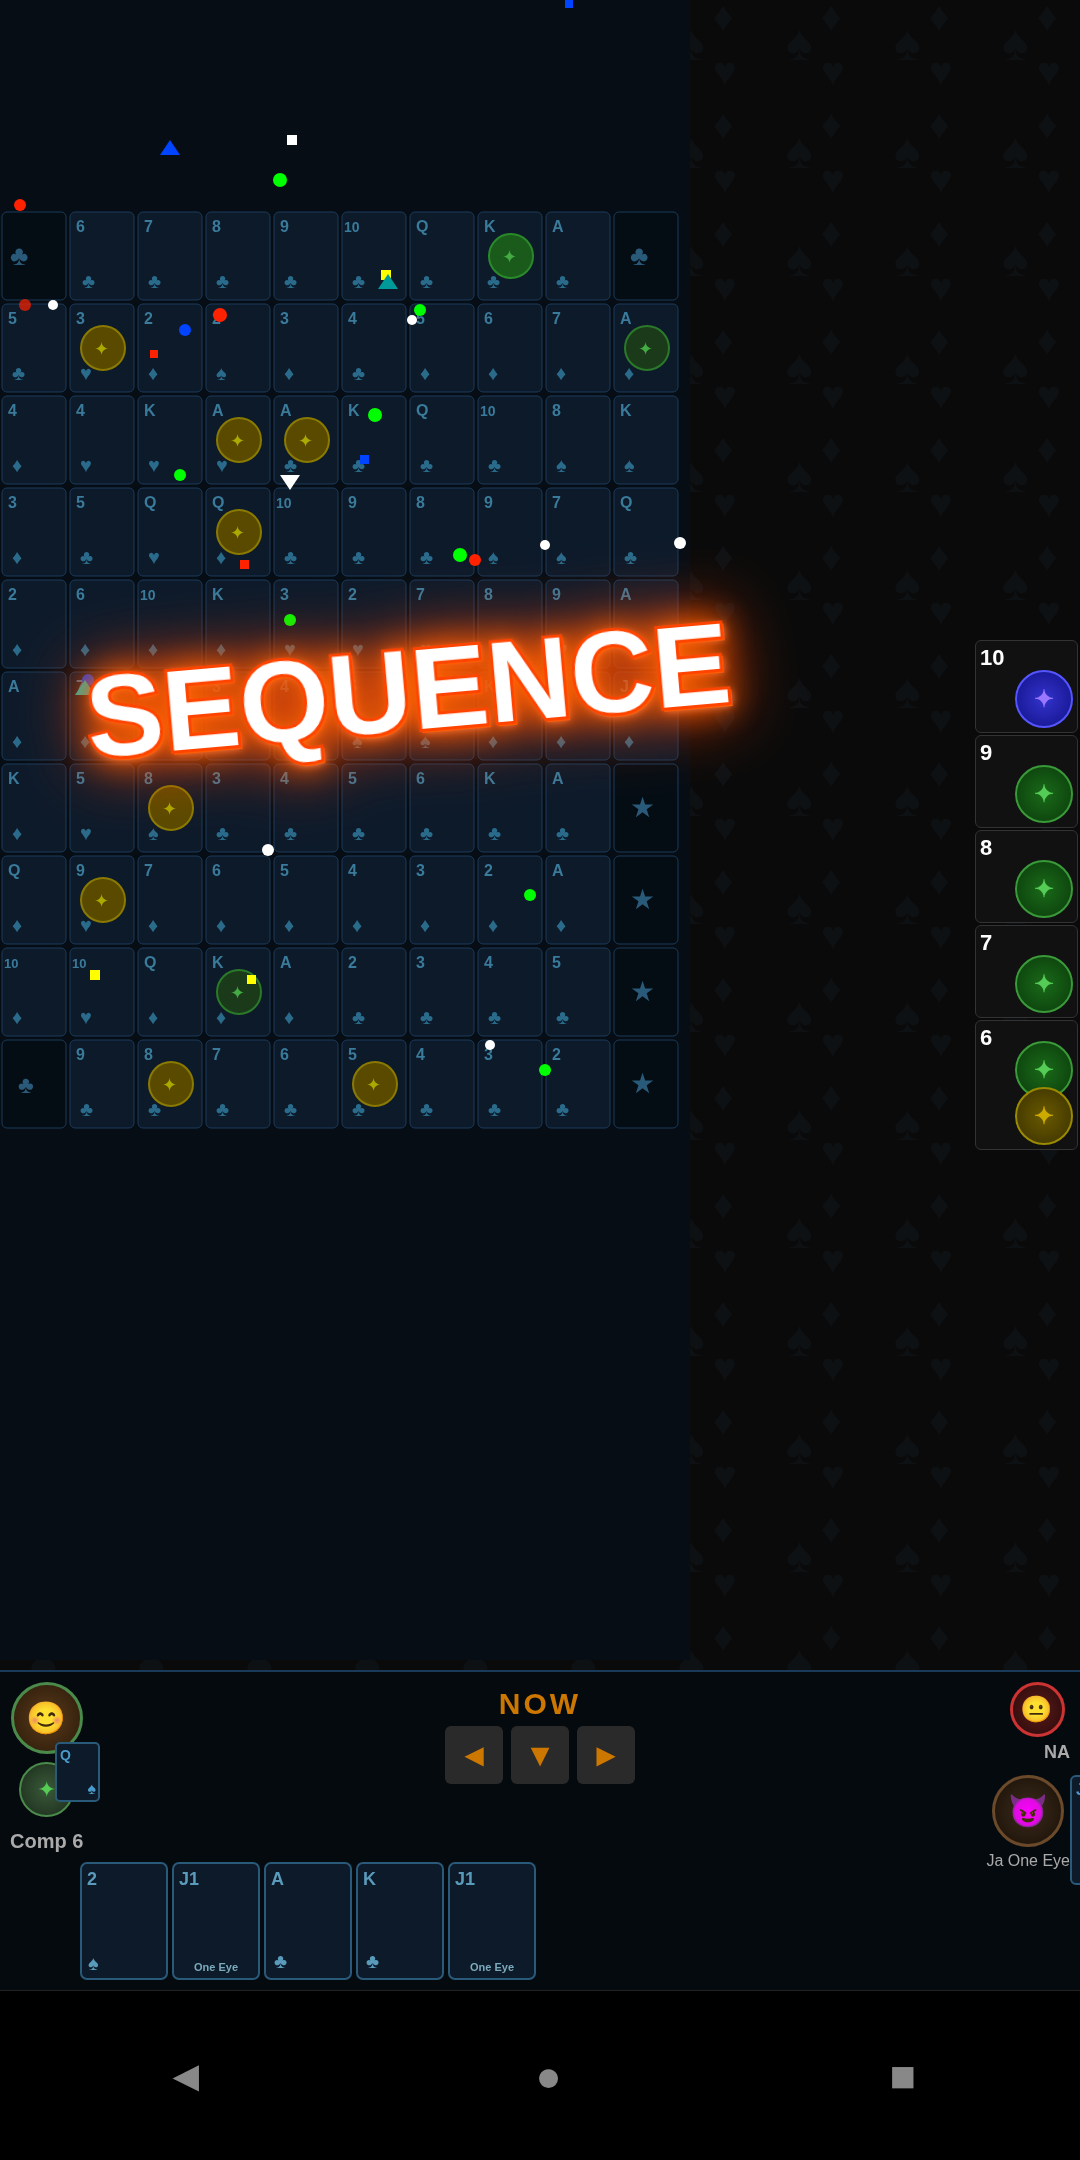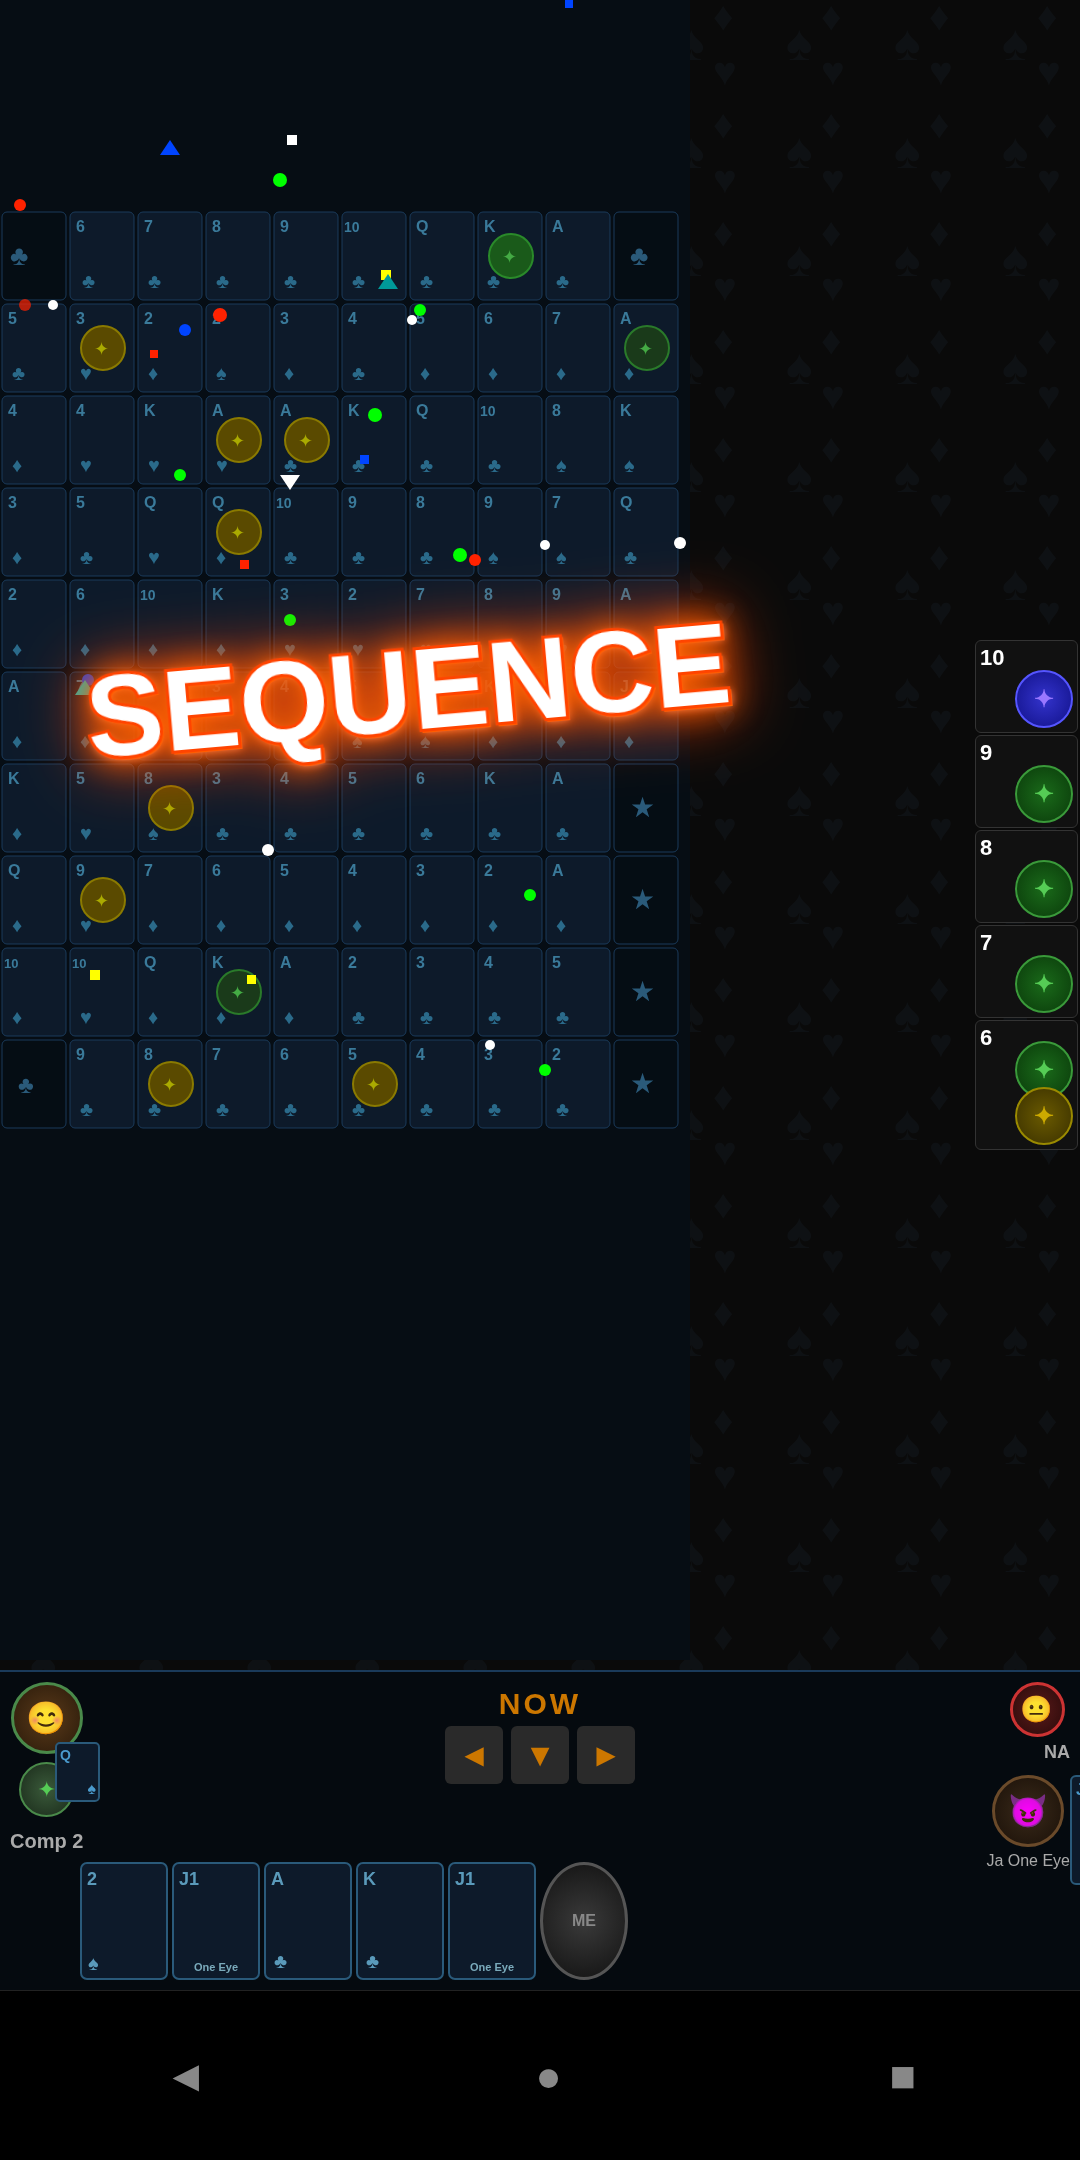--- a/index.html
+++ b/index.html
@@ -580,21 +580,21 @@
   <div style="position:absolute;left:10px;top:10px;display:flex;flex-direction:column;align-items:center;gap:8px;">
     <div style="width:72px;height:72px;border-radius:50%;background:radial-gradient(circle,#5a3a1a,#2a1a0a);border:3px solid #4a8a4a;display:flex;align-items:center;justify-content:center;font-size:32px;">😊</div>
     <div style="width:55px;height:55px;border-radius:50%;background:radial-gradient(circle,#3a5a3a,#1a2a1a);border:2px solid #4a8a4a;display:flex;align-items:center;justify-content:center;">
       <span style="color:#55cc55;font-size:22px;">✦</span>
     </div>
 
     <div style="position:absolute;top:60px;left:45px;width:45px;height:60px;background:#0d1a2a;border:2px solid #2a5a7a;border-radius:5px;display:flex;flex-direction:column;align-items:flex-start;padding:3px;color:#4a9acc;font-size:14px;font-weight:bold;">
       <span>Q</span>
       <span style="font-size:16px;position:absolute;bottom:2px;right:2px;">♠</span>
     </div>
-    <div style="color:#aaaaaa;font-size:20px;font-weight:bold;margin-top:5px;">Comp 2</div>
+    <div style="color:#aaaaaa;font-size:20px;font-weight:bold;margin-top:5px;">Comp 6</div>
   </div>
 
   <div style="position:absolute;top:15px;left:50%;transform:translateX(-50%);display:flex;flex-direction:column;align-items:center;gap:5px;">
     <div style="color:#cc7700;font-size:30px;font-weight:bold;letter-spacing:3px;text-align:right;">NOW</div>
     <div style="display:flex;gap:8px;">
       <button style="width:58px;height:58px;background:#2a2a2a;border:none;border-radius:6px;color:#cc7700;font-size:32px;cursor:pointer;display:flex;align-items:center;justify-content:center;">◄</button>
       <button style="width:58px;height:58px;background:#2a2a2a;border:none;border-radius:6px;color:#cc7700;font-size:32px;cursor:pointer;display:flex;align-items:center;justify-content:center;">▼</button>
       <button style="width:58px;height:58px;background:#2a2a2a;border:none;border-radius:6px;color:#cc7700;font-size:32px;cursor:pointer;display:flex;align-items:center;justify-content:center;">►</button>
     </div>
   </div>
@@ -636,23 +636,20 @@
     <div style="width:88px;height:118px;background:#0d1a2a;border:2px solid #2a5a7a;border-radius:7px;display:flex;flex-direction:column;align-items:flex-start;padding:5px;color:#5a9aba;font-size:18px;font-weight:bold;cursor:pointer;position:relative;">
       <span>K</span>
       <span style="font-size:20px;position:absolute;bottom:5px;left:8px;">♣</span>
     </div>
 
     <div style="width:88px;height:118px;background:#0d1a2a;border:2px solid #2a5a7a;border-radius:7px;display:flex;flex-direction:column;align-items:flex-start;padding:5px;color:#5a9aba;font-size:18px;font-weight:bold;cursor:pointer;position:relative;">
       <span>J1</span>
       <span style="font-size:11px;color:#7aaabb;text-align:center;position:absolute;bottom:5px;left:50%;transform:translateX(-50%);width:78px;">One Eye</span>
     </div>
 
-    <div style="width:88px;height:118px;border-radius:50%;background:radial-gradient(circle,#3a3a3a,#111);border:3px solid #555;display:flex;align-items:center;justify-content:center;font-size:16px;color:#888;font-weight:bold;">
-      ME
-    </div>
 
   </div>
 </div>
 
 <div style="position:absolute;bottom:0;left:0;right:0;height:170px;background:#000;display:flex;align-items:center;justify-content:space-around;z-index:40;border-top:1px solid #222;">
 
   <button style="background:none;border:none;color:#888;font-size:44px;cursor:pointer;padding:20px;">◄</button>
 
   <button style="background:none;border:none;color:#888;font-size:44px;cursor:pointer;padding:20px;">●</button>
 

